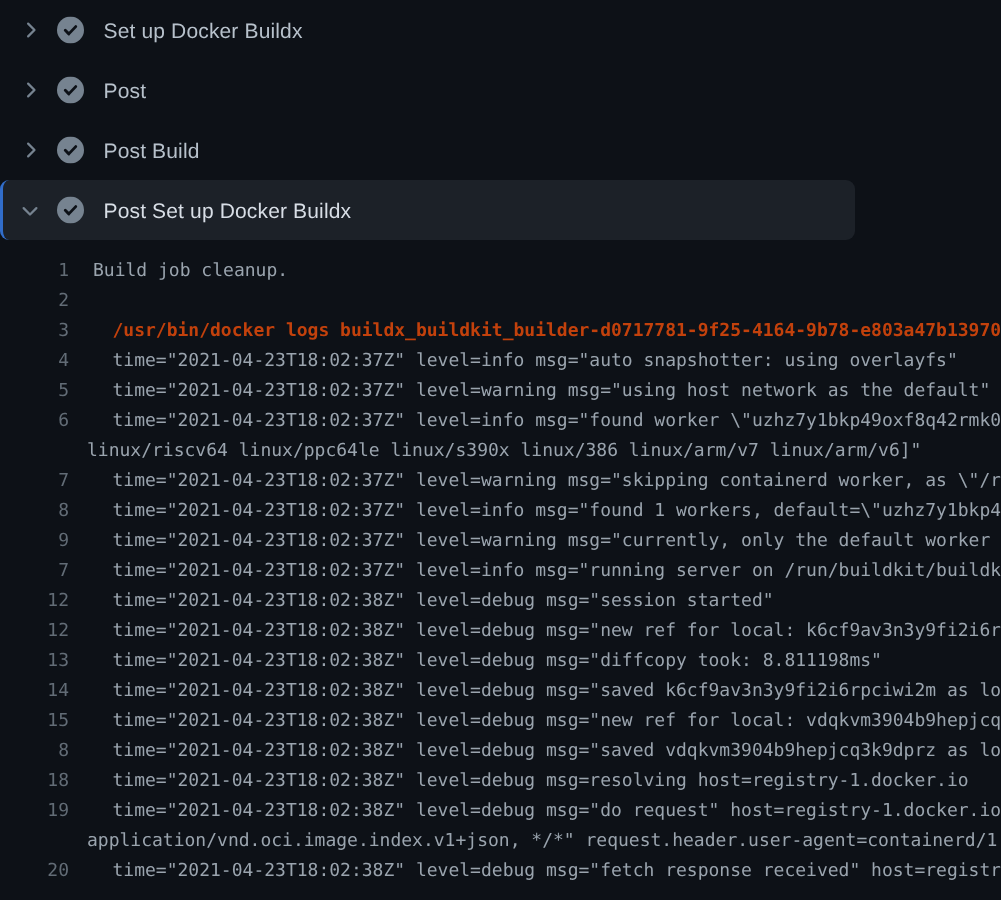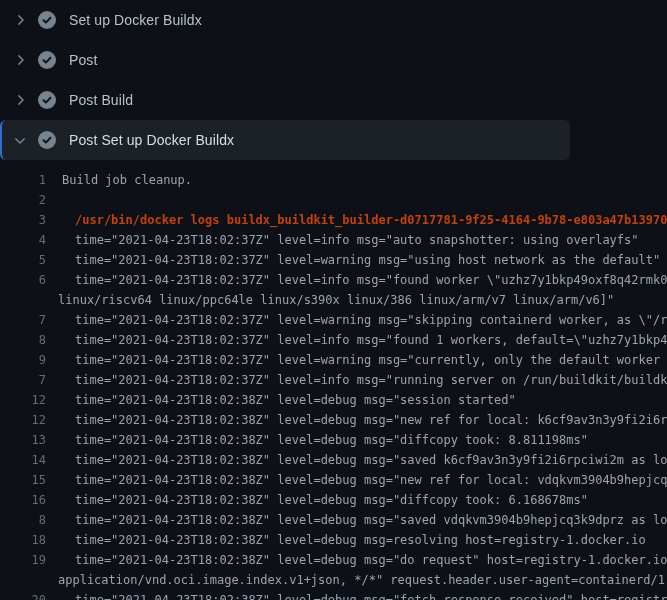--- a/index.html
+++ b/index.html
@@ -188,24 +188,20 @@
   <div class="row i1">
     <span class="num">14</span>
     <span class="txt">time="2021-04-23T18:02:38Z" level=debug msg="saved k6cf9av3n3y9fi2i6rpciwi2m as loca</span>
   </div>
 
   <div class="row i1">
     <span class="num">15</span>
     <span class="txt">time="2021-04-23T18:02:38Z" level=debug msg="new ref for local: vdqkvm3904b9hepjcq3k</span>
   </div>
 
-  <div class="row i1">
-    <span class="num">16</span>
-    <span class="txt">time="2021-04-23T18:02:38Z" level=debug msg="diffcopy took: 6.168678ms"</span>
-  </div>
 
   <div class="row i1">
     <span class="num">8</span>
     <span class="txt">time="2021-04-23T18:02:38Z" level=debug msg="saved vdqkvm3904b9hepjcq3k9dprz as loca</span>
   </div>
 
   <div class="row i1">
     <span class="num">18</span>
     <span class="txt">time="2021-04-23T18:02:38Z" level=debug msg=resolving host=registry-1.docker.io</span>
   </div>

